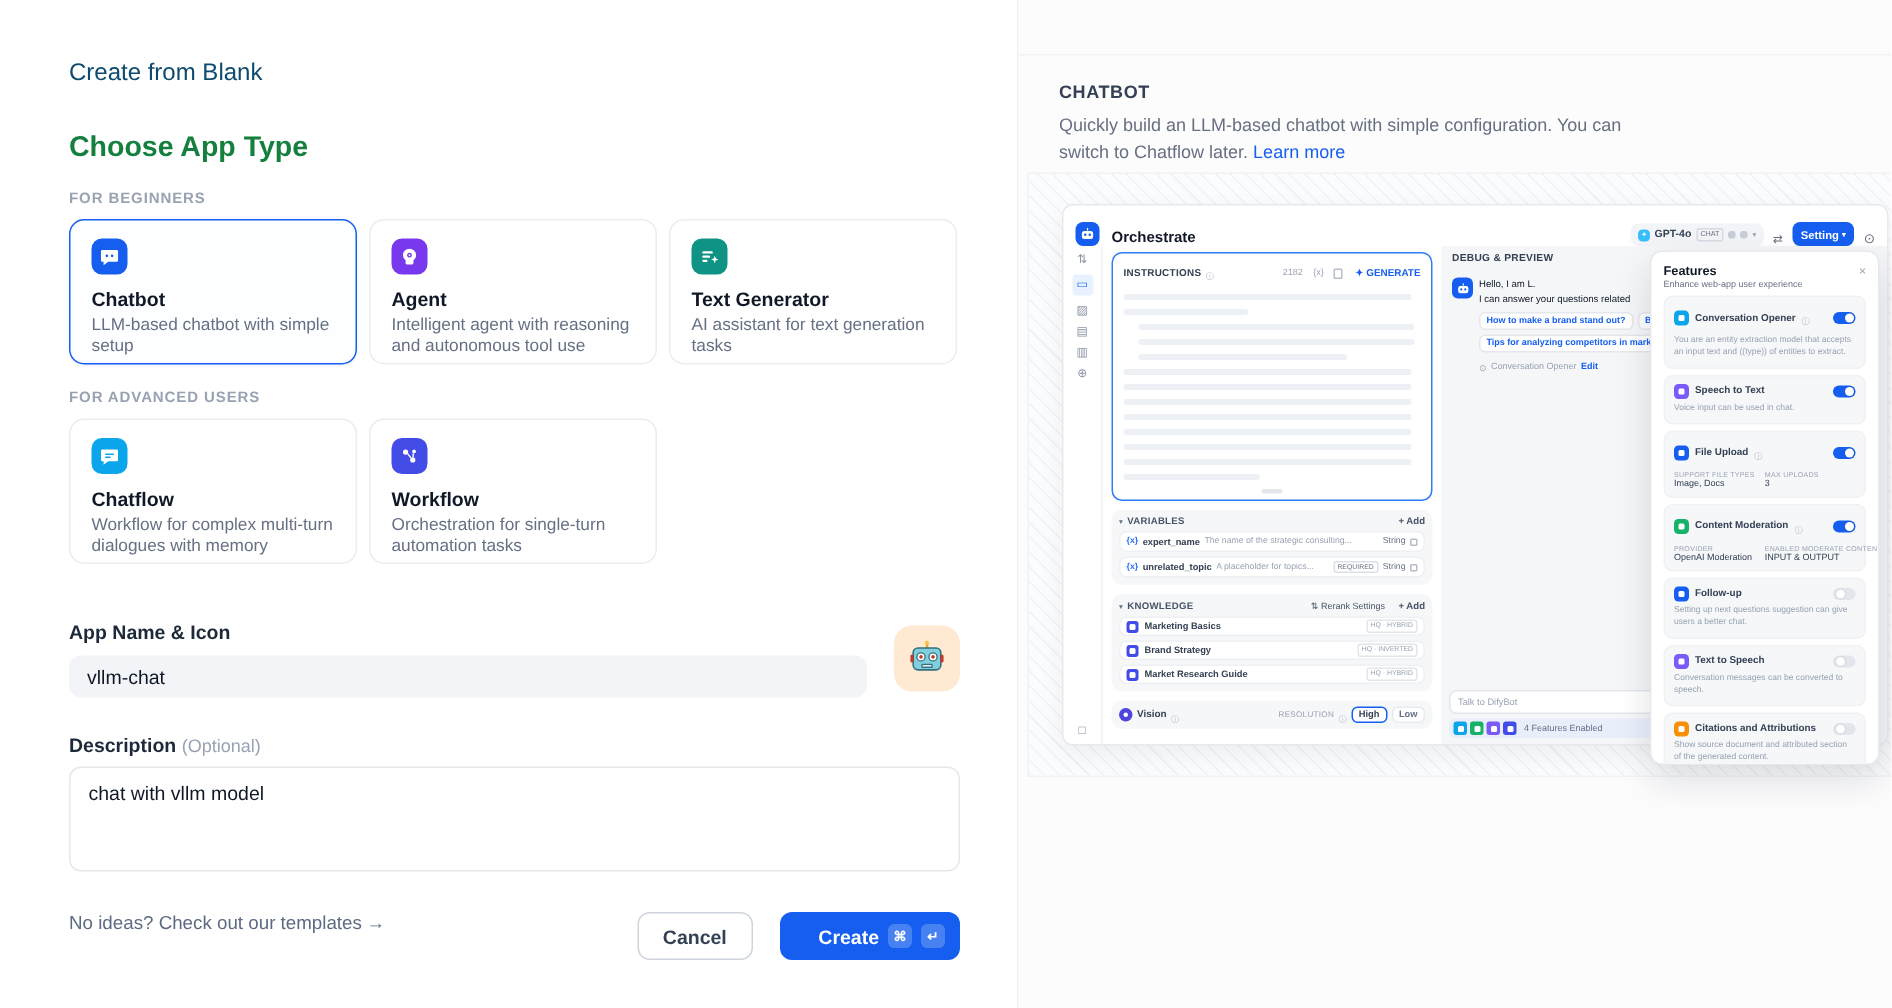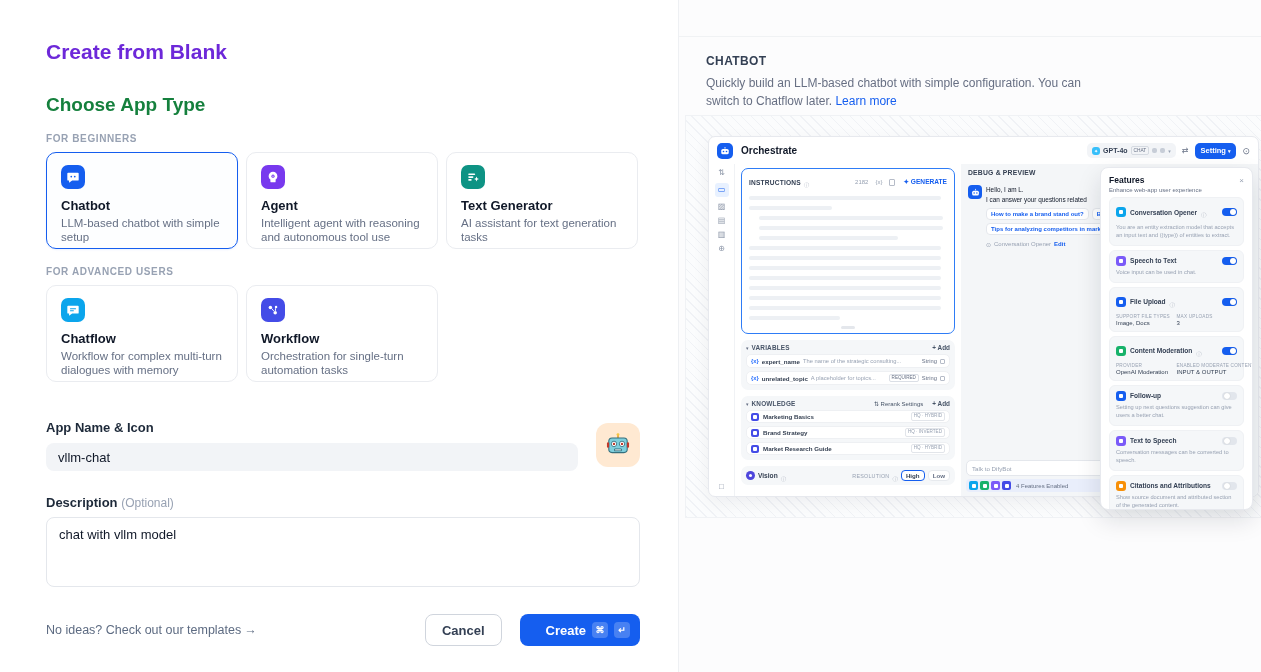--- a/index.html
+++ b/index.html
@@ -1,40 +1,40 @@
 <!DOCTYPE html>
 <html><head>
 <meta charset="utf-8">
 <style>
   * { margin:0; padding:0; box-sizing:border-box; }
   html,body { width:1261px; height:672px; overflow:hidden; }
   body { font-family:"Liberation Sans", sans-serif; background:#fff; color:#101828; position:relative; }
 
   
   .modal { position:absolute; left:0; top:0; width:678px; height:672px; background:#fff; padding:40px 38px 0 46px; }
-  .m-title { font-size:21px; font-weight:700; color:#6d28d9; }
+  .m-title { font-size:16px; font-weight:400; color:#0c4a6e; }
   .m-section { font-size:19px; font-weight:700; color:#15803d; margin-top:30px; }
   .group-label { font-size:10px; font-weight:700; color:#98a2b3; letter-spacing:.6px; margin-top:17px; }
   .cards { display:flex; gap:8px; margin-top:8px; width:594px; }
   .type-card { width:192px; height:97px; background:#fff; border:1px solid #eaecf0; border-radius:10px; padding:12px 14px; cursor:pointer; }
   .type-card.selected { border:1.5px solid #155eef; box-shadow:0 1px 2px rgba(21,94,239,.08); background:#fdfeff; }
   .t-icon { width:24px; height:24px; border-radius:7px; display:flex; align-items:center; justify-content:center; background:#155eef; }
   .t-icon svg { display:block; }
   .t-title { font-size:13px; font-weight:700; color:#101828; margin-top:9px; }
   .t-desc { font-size:11.5px; color:#667085; line-height:1.22; margin-top:3px; }
 
   .field-label { font-size:13px; font-weight:700; color:#1d2939; }
   .lbl-name { margin-top:38px; }
   .name-row { display:flex; align-items:flex-start; gap:18px; margin-top:8px; width:594px; }
   .name-input { flex:1; height:28px; border:none; outline:none; background:#f2f4f7; border-radius:8px; padding:0 12px; font-size:13px; color:#101828; font-family:"Liberation Sans",sans-serif; }
   .app-icon { width:44px; height:44px; border-radius:12px; background:#ffe9d2; display:flex; align-items:center; justify-content:center; margin-top:-20px; cursor:pointer; }
   .lbl-desc-row { margin-top:24px; }
   .optional { font-size:12px; font-weight:400; color:#98a2b3; }
   .desc-input { display:block; width:594px; height:70px; margin-top:7px; border:1px solid #e4e7ec; border-radius:8px; background:#fff; resize:none; outline:none; padding:9px 12px; font-size:13px; color:#101828; font-family:"Liberation Sans",sans-serif; }
-  .m-footer { width:594px; margin-top:27px; display:flex; align-items:center; justify-content:space-between; }
+  .m-footer { width:594px; margin-top:27px; display:flex; align-items:flex-start; justify-content:space-between; }
   .tpl-link { font-size:12.5px; color:#5d6b82; text-decoration:none; cursor:pointer; }
   .tpl-link .arr { margin-left:3px; }
   .btns { display:flex; gap:18px; }
   .btn { height:32px; border-radius:8px; font-size:13px; font-weight:700; display:flex; align-items:center; cursor:pointer; border:none; font-family:"Liberation Sans",sans-serif; }
   .btn-cancel { background:#fff; border:1px solid #d0d5dd; color:#344054; padding:0 16px; }
   .btn-create { background:#155eef; color:#fff; padding:0 10px 0 26px; gap:3px; }
   .kbd { width:16px; height:16px; border-radius:4px; background:rgba(255,255,255,.22); font-size:9px; display:flex; align-items:center; justify-content:center; margin-left:3px; }
 
   
   .right { position:absolute; left:678px; top:0; right:0; bottom:0; background:#fcfcfd; border-left:1px solid #eef0f3; }
@@ -42,21 +42,21 @@
   .r-head { padding:17px 40px 0 27px; }
   .r-title { font-size:12px; font-weight:700; letter-spacing:.4px; color:#344054; }
   .r-desc { font-size:12px; color:#676f83; line-height:1.5; margin-top:6px; max-width:396px; }
   .learn { color:#155eef; text-decoration:none; cursor:pointer; }
   .zone { position:absolute; left:6px; right:0; top:115px; height:403px;
           background:#fbfcfd; border:1px solid #f0f2f5; border-right:none;
           background-image:repeating-linear-gradient(45deg, #f0f2f6 0px, #f0f2f6 1px, transparent 1px, transparent 7px); }
 
   
   .shot { position:absolute; left:22px; top:20px; right:2px; height:361px; background:#fff; border:1px solid #e7e9ee; border-radius:7px; box-shadow:0 6px 18px rgba(16,24,40,.06); display:flex; flex-direction:column; overflow:hidden; }
-  .topbar { height:27px; display:flex; align-items:center; gap:6px; padding:0 8px; flex:none; }
+  .topbar { height:27px; display:flex; align-items:flex-end; gap:6px; padding:0 8px; flex:none; }
   .bot-ic { width:16px; height:16px; border-radius:5px; background:#155eef; display:flex; align-items:center; justify-content:center; flex:none; }
   .shot-ttl { font-size:10px; font-weight:700; color:#101828; margin-left:2px; }
   .sp { flex:1; }
   .model-pill { height:15px; background:#f2f4f7; border-radius:5px; display:flex; align-items:center; gap:3px; padding:0 5px; }
   .gpt-ic { width:8px; height:8px; border-radius:3px; background:#36bffa; color:#fff; font-size:5px; display:flex; align-items:center; justify-content:center; }
   .gpt-name { font-size:7px; font-weight:700; color:#344054; }
   .chat-badge { font-size:4.8px; color:#667085; border:1px solid #d5dae1; border-radius:2px; padding:0 2px; line-height:7px; }
   .cap-dot { width:5px; height:5px; border-radius:2px; background:#c7cdd7; }
   .tiny-chevron { font-size:5px; color:#98a2b3; }
   .tune-ic { font-size:8px; color:#667085; }

